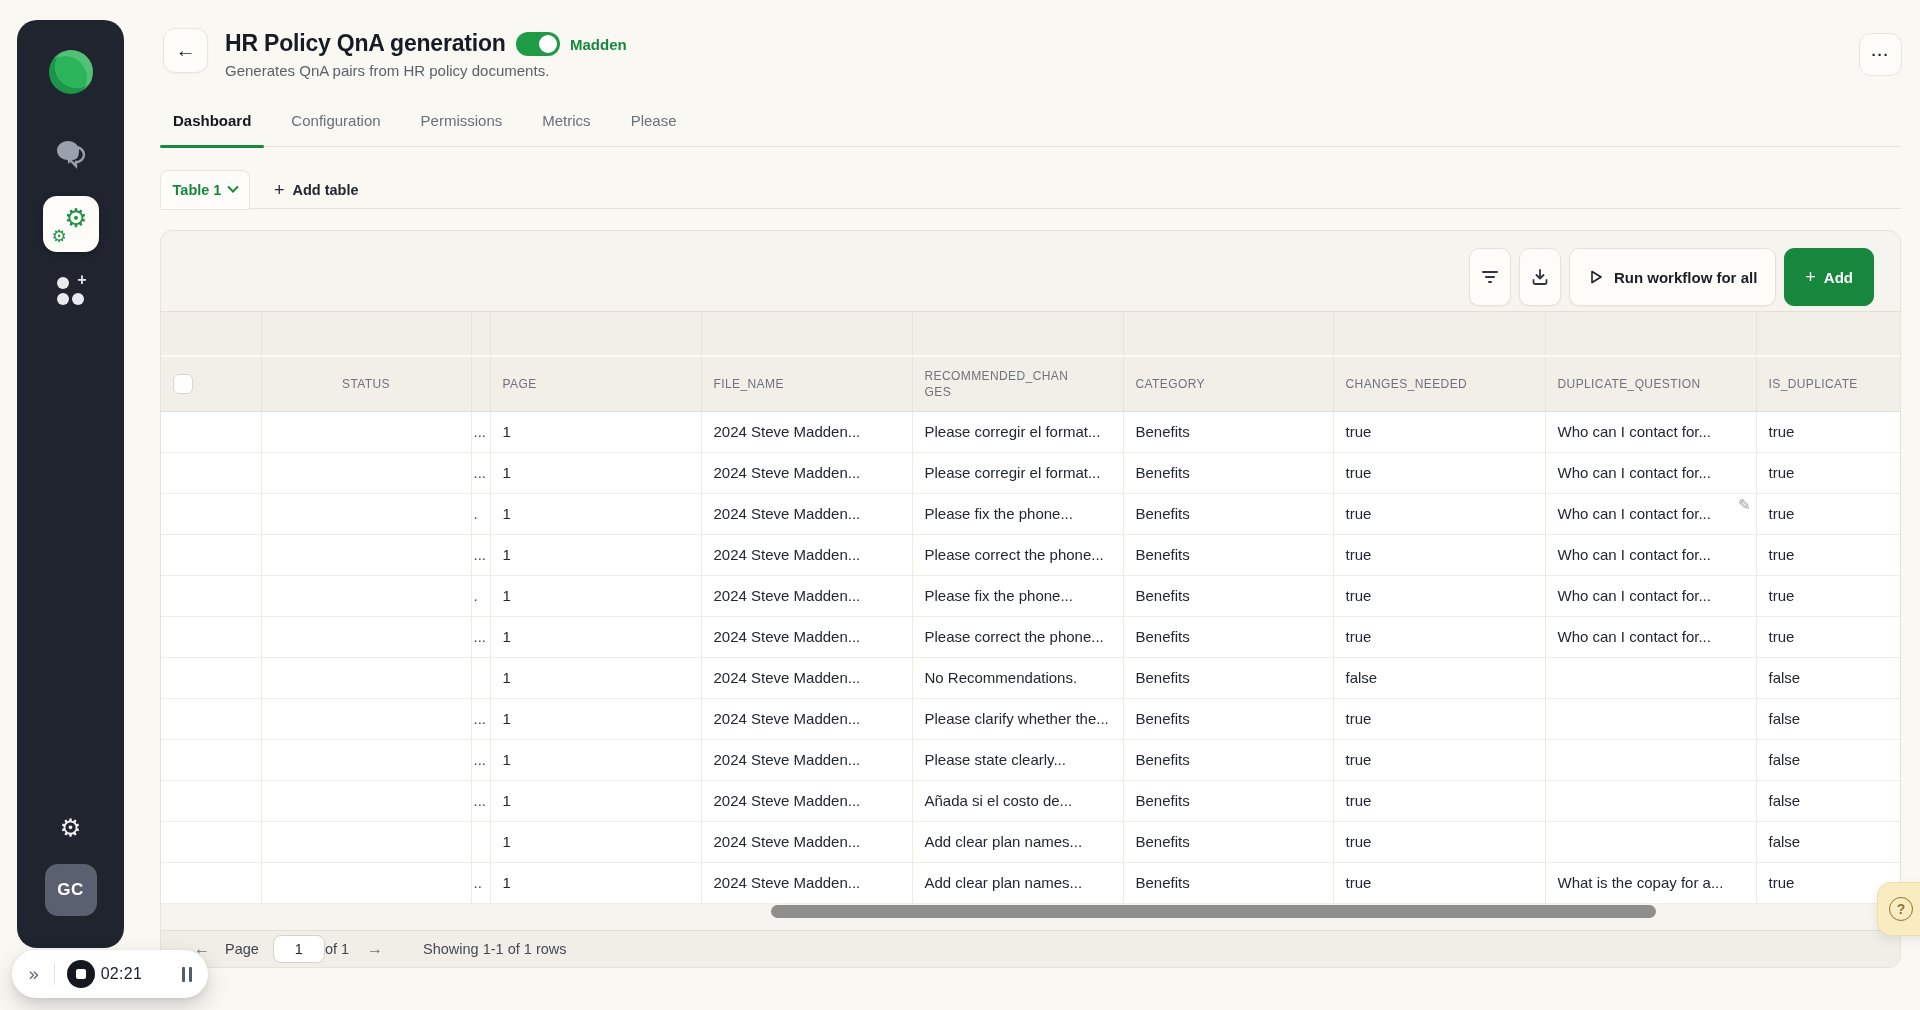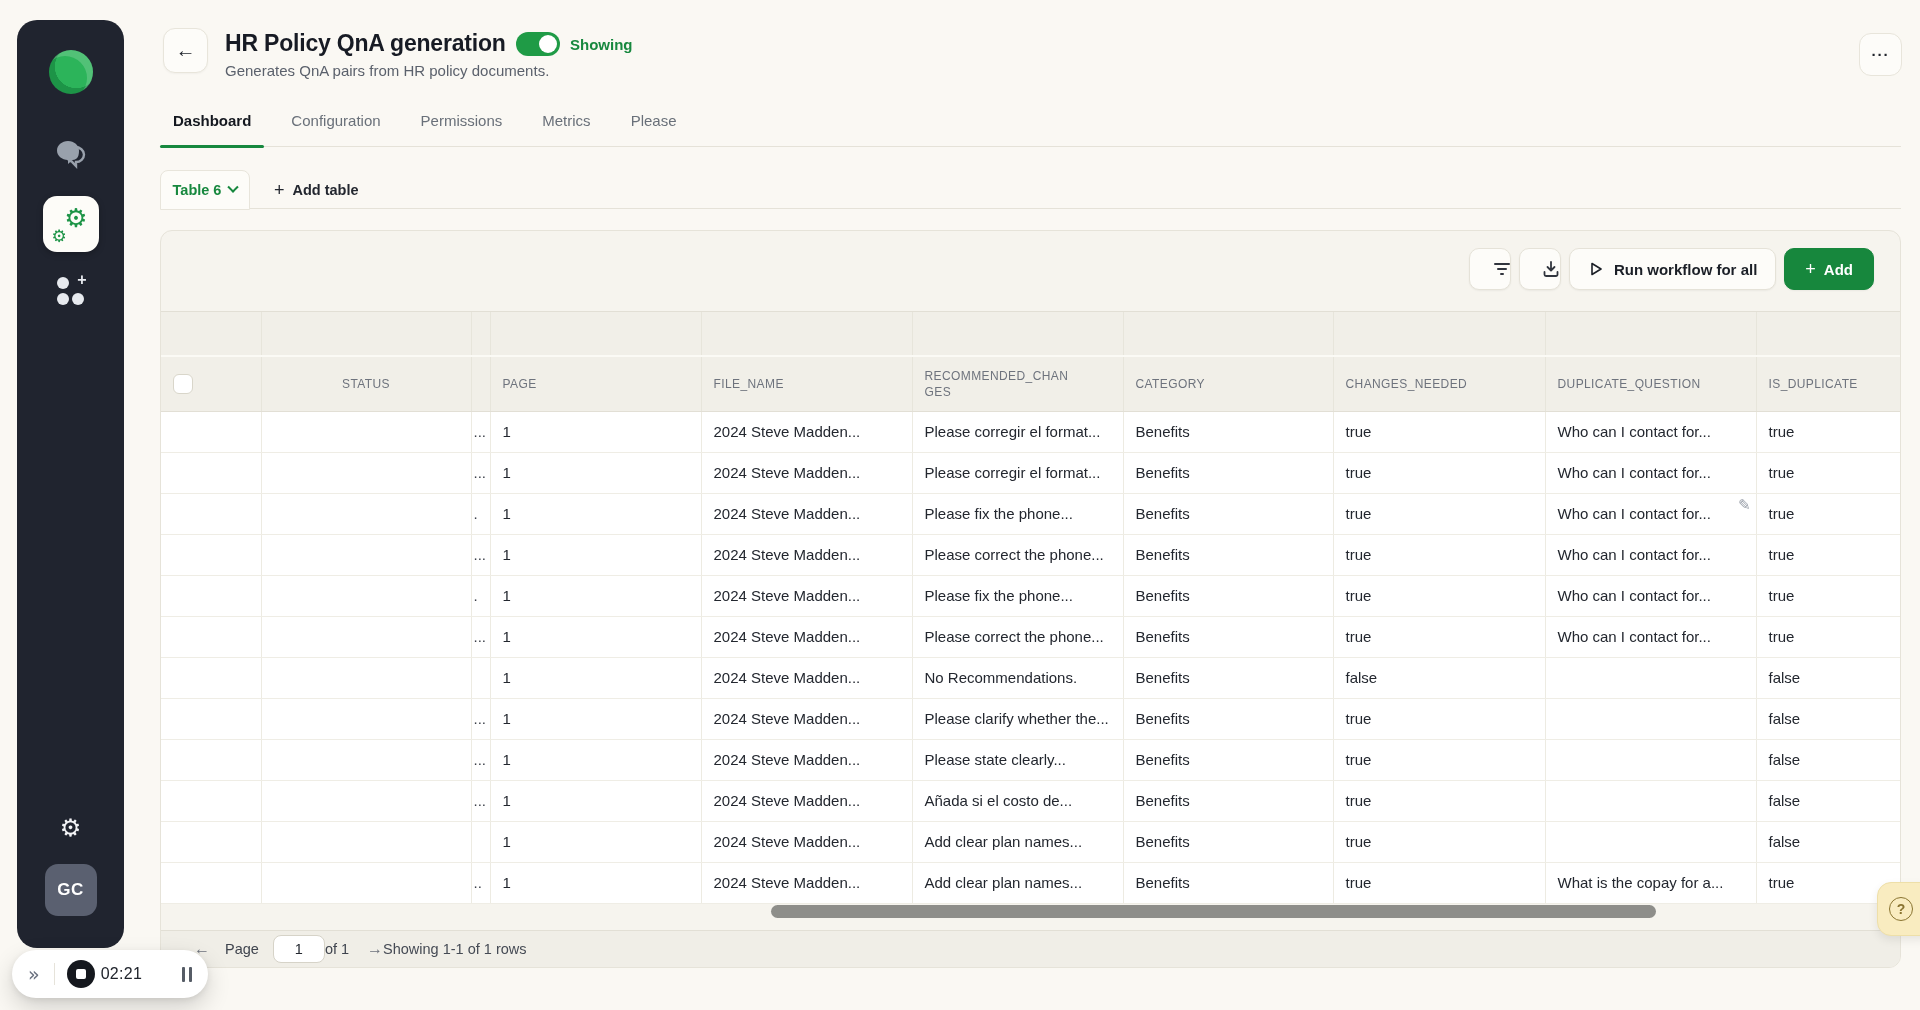--- a/index.html
+++ b/index.html
@@ -74,22 +74,22 @@
   .chev-down { width:8px; height:8px; border-right:2px solid #17883e; border-bottom:2px solid #17883e;
     transform:rotate(45deg) translate(-2px,-2px); }
   .add-table { position:absolute; left:106px; top:6px; height:28px; display:flex; align-items:center; gap:8px;
     font-size:14.5px; font-weight:600; color:#23272f; cursor:pointer; padding:0 8px; }
   .add-table .plus { font-size:18px; font-weight:400; color:#23272f; }
 
   
   .card { position:absolute; left:160px; top:230px; width:1741px; height:738px; background:#f6f4ee;
     border:1px solid #e6e3d9; border-radius:12px; overflow:hidden; }
   .toolbar { position:absolute; right:26px; top:17px; display:flex; gap:8px; }
-  .tool-btn { height:42px; background:#fdfcf9; border:1px solid #e5e2d8; border-radius:10px;
-    display:flex; align-items:center; justify-content:flex-end; cursor:pointer; box-shadow:0 1px 2px rgba(0,0,0,.05); }
+  .tool-btn { height:58px; background:#fdfcf9; border:1px solid #e5e2d8; border-radius:10px;
+    display:flex; align-items:center; justify-content:center; cursor:pointer; box-shadow:0 1px 2px rgba(0,0,0,.05); }
   .tool-btn.icon-only { width:42px; }
   .filter-icon { display:flex; flex-direction:column; gap:3px; align-items:center; }
   .filter-icon i { display:block; height:2px; background:#31353e; border-radius:1px; }
   .filter-icon .l1 { width:16px; } .filter-icon .l2 { width:10px; } .filter-icon .l3 { width:4px; }
   .run-btn { padding:0 18px; gap:10px; font-size:15px; font-weight:700; color:#1b1f27; }
   .add-btn { padding:0 20px; gap:8px; background:#17873d; border:1px solid #17873d; color:#fff;
     font-size:15px; font-weight:700; }
   .add-btn .plus { font-size:18px; font-weight:400; }
 
   
@@ -116,21 +116,21 @@
 
   
   .pagination { position:absolute; left:0; bottom:0; width:100%; height:37px; background:#f0eee7;
     border-top:1px solid #e2dfd5; display:flex; align-items:center; padding-left:33px; z-index:2; }
   .pg-arrow { font-size:16px; color:#6d727c; cursor:pointer; }
   .pg-label { font-size:14.5px; color:#3f444e; margin-left:15px; }
   .pg-input { width:52px; height:28px; margin-left:14px; background:#fff; border:1px solid #d6d3c8; border-radius:8px;
     text-align:center; font-size:14.5px; color:#23272f; font-family:"Liberation Sans", sans-serif; }
   .pg-of { font-size:14.5px; color:#3f444e; }
   .pg-next { margin-left:18px; }
-  .pg-showing { font-size:14.5px; color:#454a54; }
+  .pg-showing { font-size:14.5px; color:#454a54; margin-left:40px; }
 
   
   .help-btn { position:absolute; left:1877px; top:882px; width:58px; height:54px; background:#f9ecc0;
     border:1px solid #eedfa8; border-radius:14px; display:flex; align-items:center; padding-left:11px;
     box-shadow:0 4px 10px rgba(0,0,0,.08); cursor:pointer; z-index:6; }
   .help-circle { width:24px; height:24px; border:1.6px solid #8a7430; border-radius:50%; color:#8a7430;
     display:flex; align-items:center; justify-content:center; font-size:14px; font-weight:600; }
 
   svg { display:block; }
 </style>
@@ -176,35 +176,35 @@
         <i></i>
         <i></i>
       </span>
   </div>
 
   <div class="back-btn">←</div>
   <h1 class="page-title">HR Policy QnA generation</h1>
   <div class="toggle">
       <span class="knob"></span>
     </div>
-  <span class="enabled-label">Showing</span>
+  <span class="enabled-label">Madden</span>
   <p class="subtitle">Generates QnA pairs from HR policy documents.</p>
   <div class="menu-btn">···</div>
 
   <nav class="tabs-wrap">
     <div class="tab active">Dashboard</div>
     <div class="tab">Configuration</div>
     <div class="tab">Permissions</div>
     <div class="tab">Metrics</div>
     <div class="tab">Please</div>
   </nav>
 
   <div class="tablebar">
     <div class="table-select">
-      <span>Table 6</span>
+      <span>Table 1</span>
       <span class="chev-down"></span>
     </div>
     <div class="add-table">
       <span class="plus">+</span>
       <span>Add table</span>
     </div>
   </div>
 
   <section class="card">
     <div class="toolbar">

